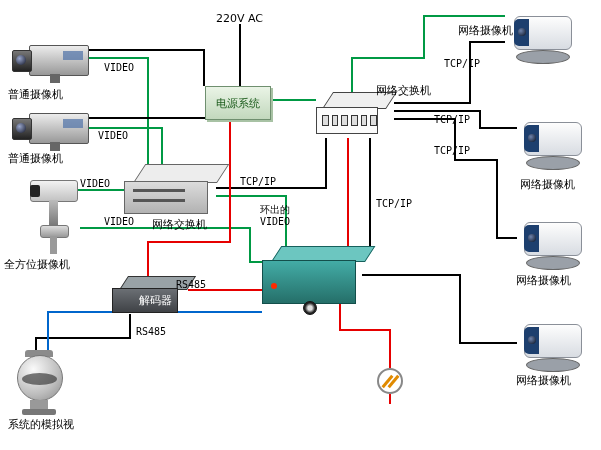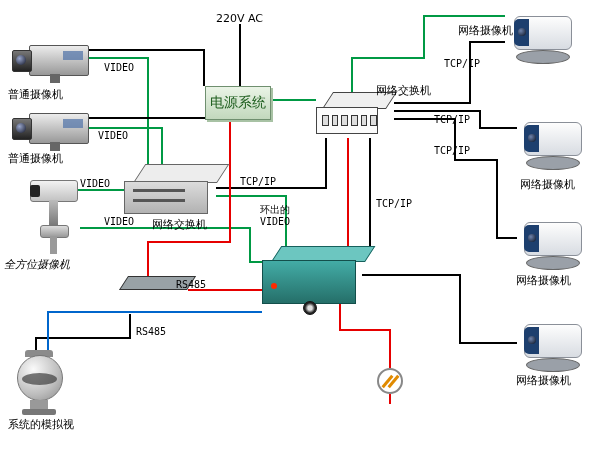--- a/index.html
+++ b/index.html
@@ -52,21 +52,21 @@
     background:#9aa0a8;border:1px solid #666;}
   .netcam .ncbody{position:absolute;left:10px;top:10px;width:56px;height:32px;border:1px solid #8a8f98;border-radius:6px;
     background:linear-gradient(#fdfdfd,#d8dce2);}
   .netcam .ncfront{position:absolute;left:10px;top:13px;width:15px;height:27px;background:#1d3f6e;border-radius:5px 0 0 5px;}
   .netcam .nclens{position:absolute;left:14px;top:22px;width:8px;height:8px;border-radius:50%;
     background:radial-gradient(circle at 35% 35%,#6f84ad,#060e1e);}
 
   
   .powerbox{left:205px;top:86px;width:64px;height:32px;display:flex;align-items:center;justify-content:center;
     background:linear-gradient(#eaf4e6,#c2d8bd);border:1px solid #6f8f6f;box-shadow:2px 2px 0 #a8c2a4;
-    font-size:14px;color:#1c5c1c;}
+    font-size:11px;color:#1c5c1c;}
 
   
   .switch{left:316px;top:92px;width:80px;height:46px;}
   .switch .sw-top{position:absolute;left:6px;top:0;width:62px;height:15px;background:#f0f0f0;border:1px solid #444;
     transform:skewX(-33deg);transform-origin:bottom left;}
   .switch .sw-front{position:absolute;left:0;top:15px;width:62px;height:27px;background:#fbfbfb;border:1px solid #444;
     display:flex;align-items:center;gap:3px;padding-left:5px;box-sizing:border-box;}
   .switch .port{width:6px;height:9px;background:#ddd;border:1px solid #333;}
 
   
@@ -154,21 +154,21 @@
     <div class="mount"></div>
   </div>
   <div class="lbl" style="left:8px;top:152px;">普通摄像机</div>
 
   <div class="dev ptzcam" style="left:24px;top:180px;">
     <div class="head"></div>
     <div class="arm"></div>
     <div class="base"></div>
     <div class="pole"></div>
   </div>
-  <div class="lbl" style="left:4px;top:258px;font-style:italic;">全方位摄像机</div>
+  <div class="lbl" style="left:4px;top:258px;">全方位摄像机</div>
 
   <div class="dev domecam" style="left:10px;top:350px;">
     <div class="cap"></div>
     <div class="ball"></div>
     <div class="foot"></div>
     <div class="footbase"></div>
   </div>
   <div class="lbl" style="left:8px;top:418px;">系统的模拟视</div>
 
   <div class="dev powerbox">电源系统</div>
@@ -190,20 +190,21 @@
     <div class="sv-top"></div>
     <div class="sv-front">
       <div class="slot" style="top:7px;"></div>
       <div class="slot" style="top:17px;"></div>
     </div>
   </div>
   <div class="lbl" style="left:152px;top:218px;">网络交换机</div>
 
   <div class="dev decoder">
     <div class="dc-top"></div>
+    <div class="dc-front">解码器</div>
   </div>
 
   <div class="dev optical">
     <div class="op-top"></div>
     <div class="op-front">
       <div class="op-led"></div>
       <div class="op-bnc"></div>
     </div>
   </div>
 

